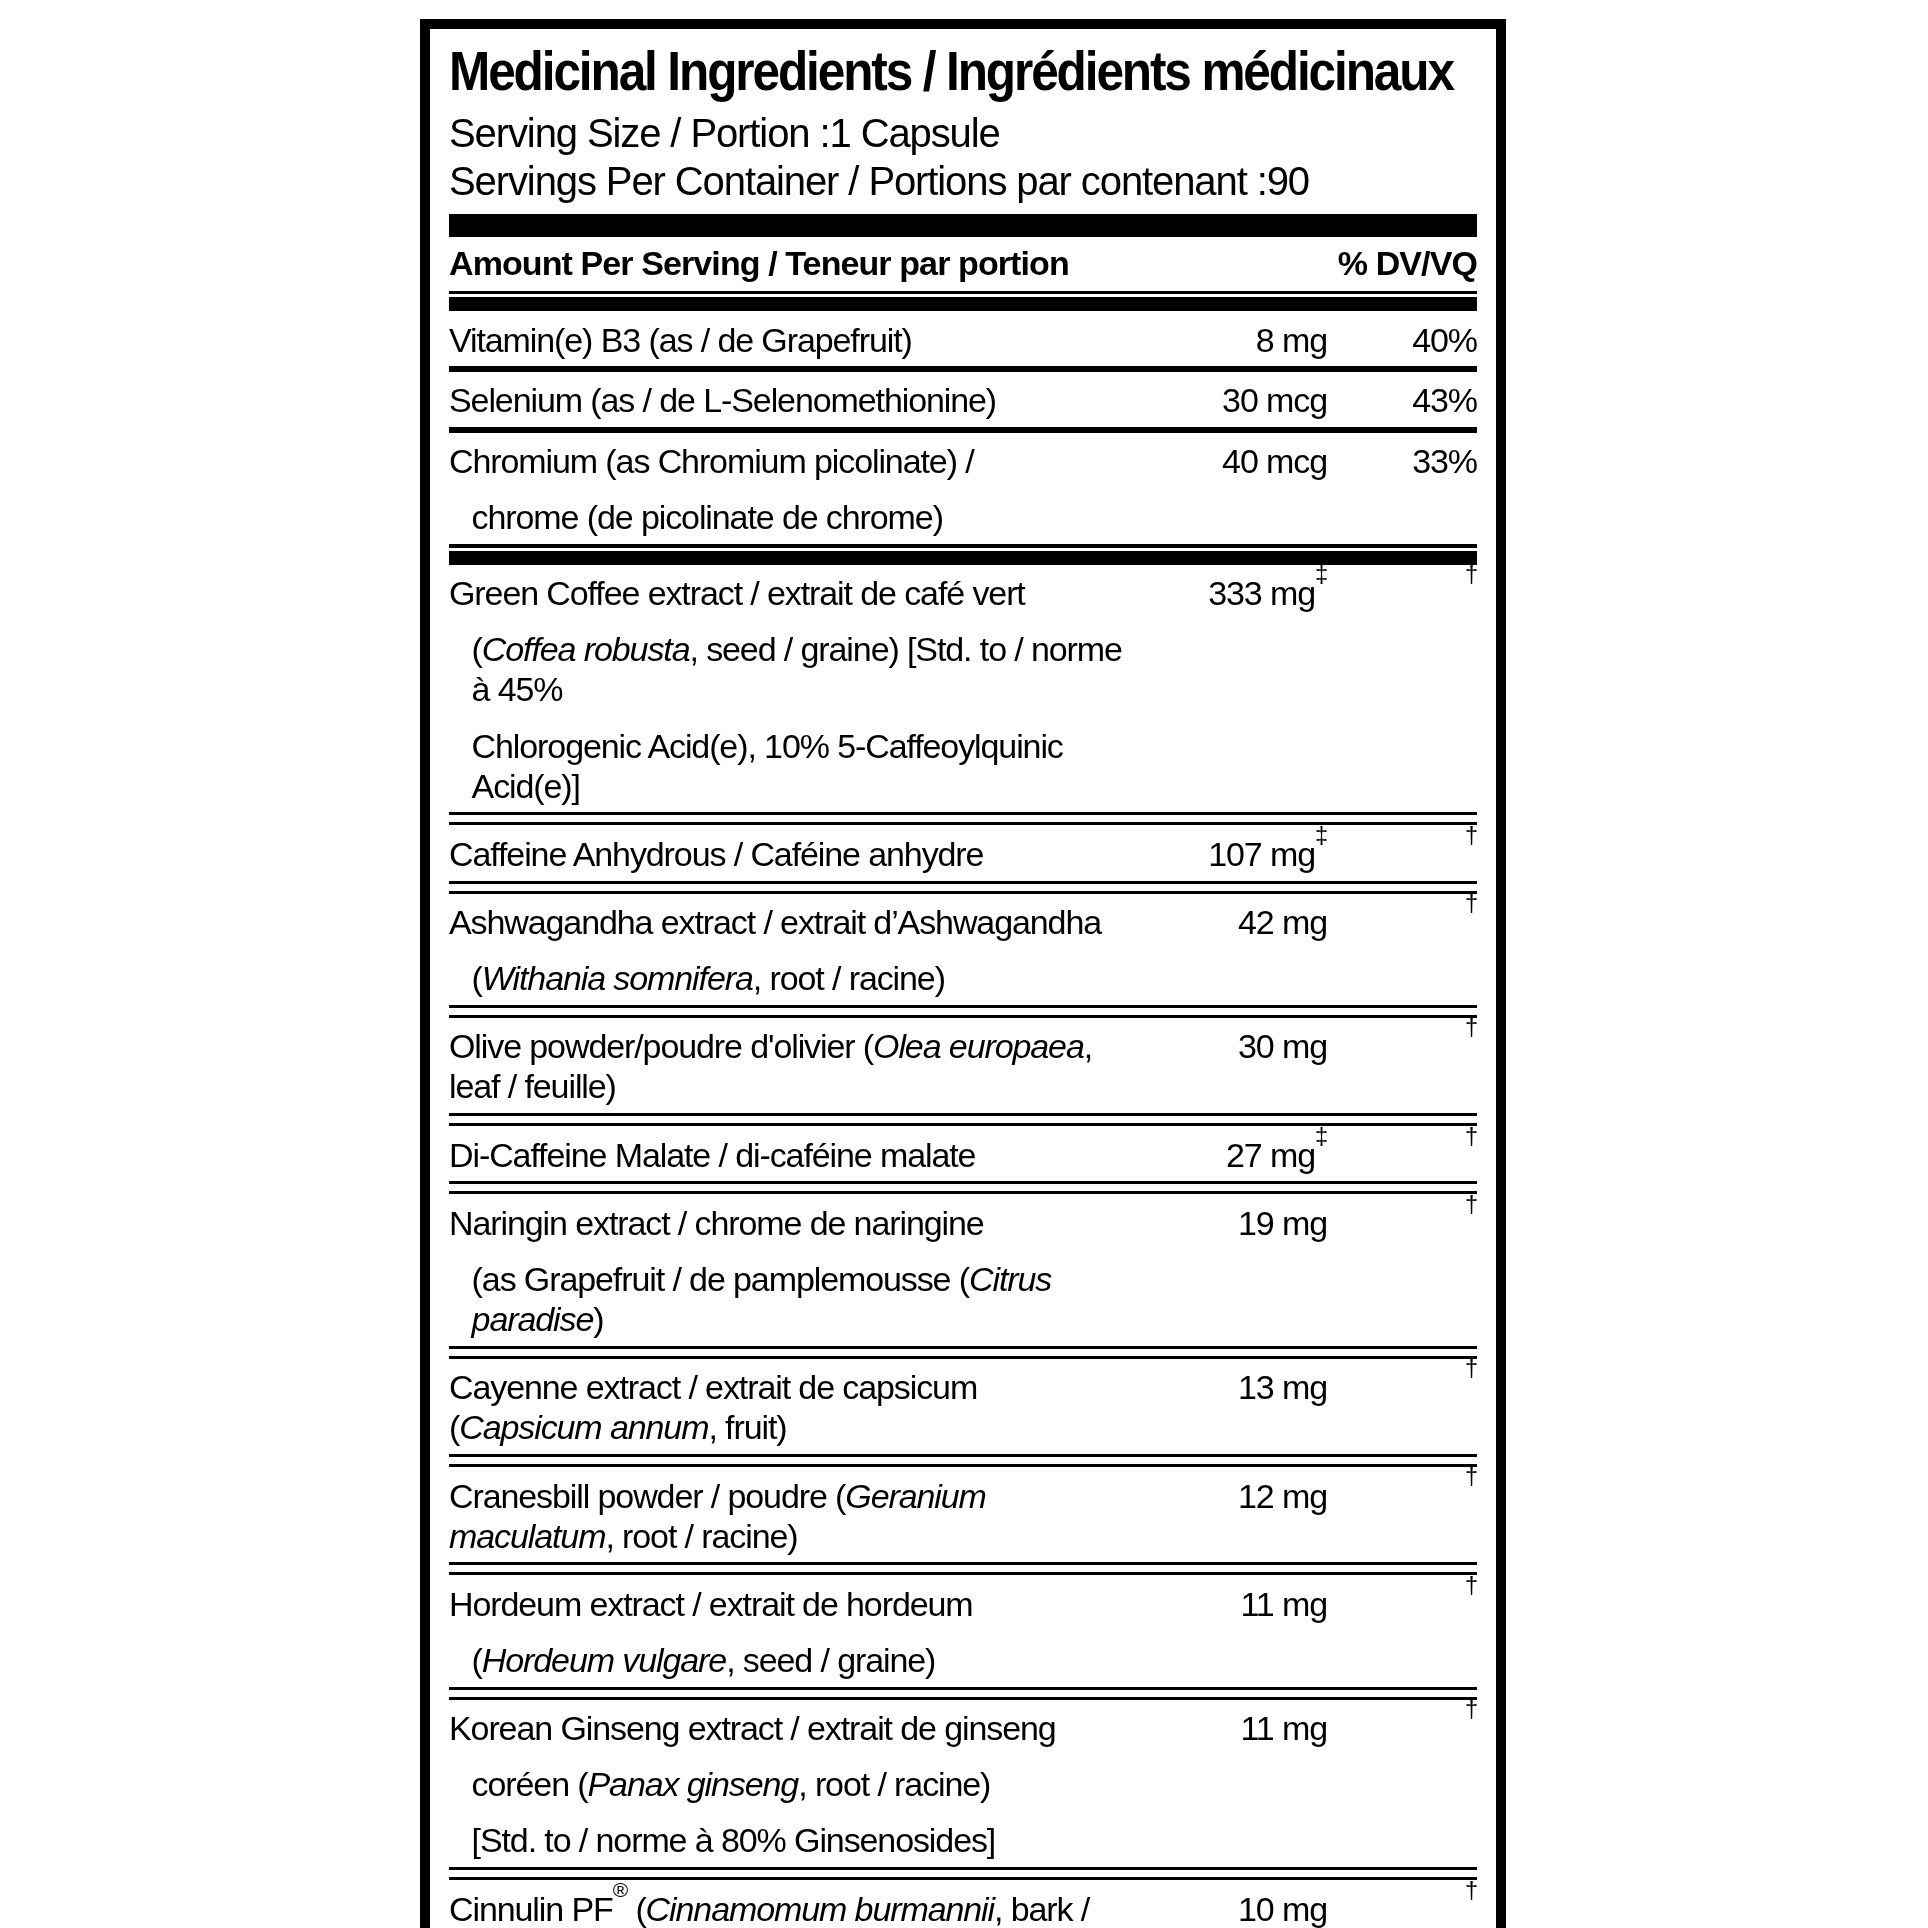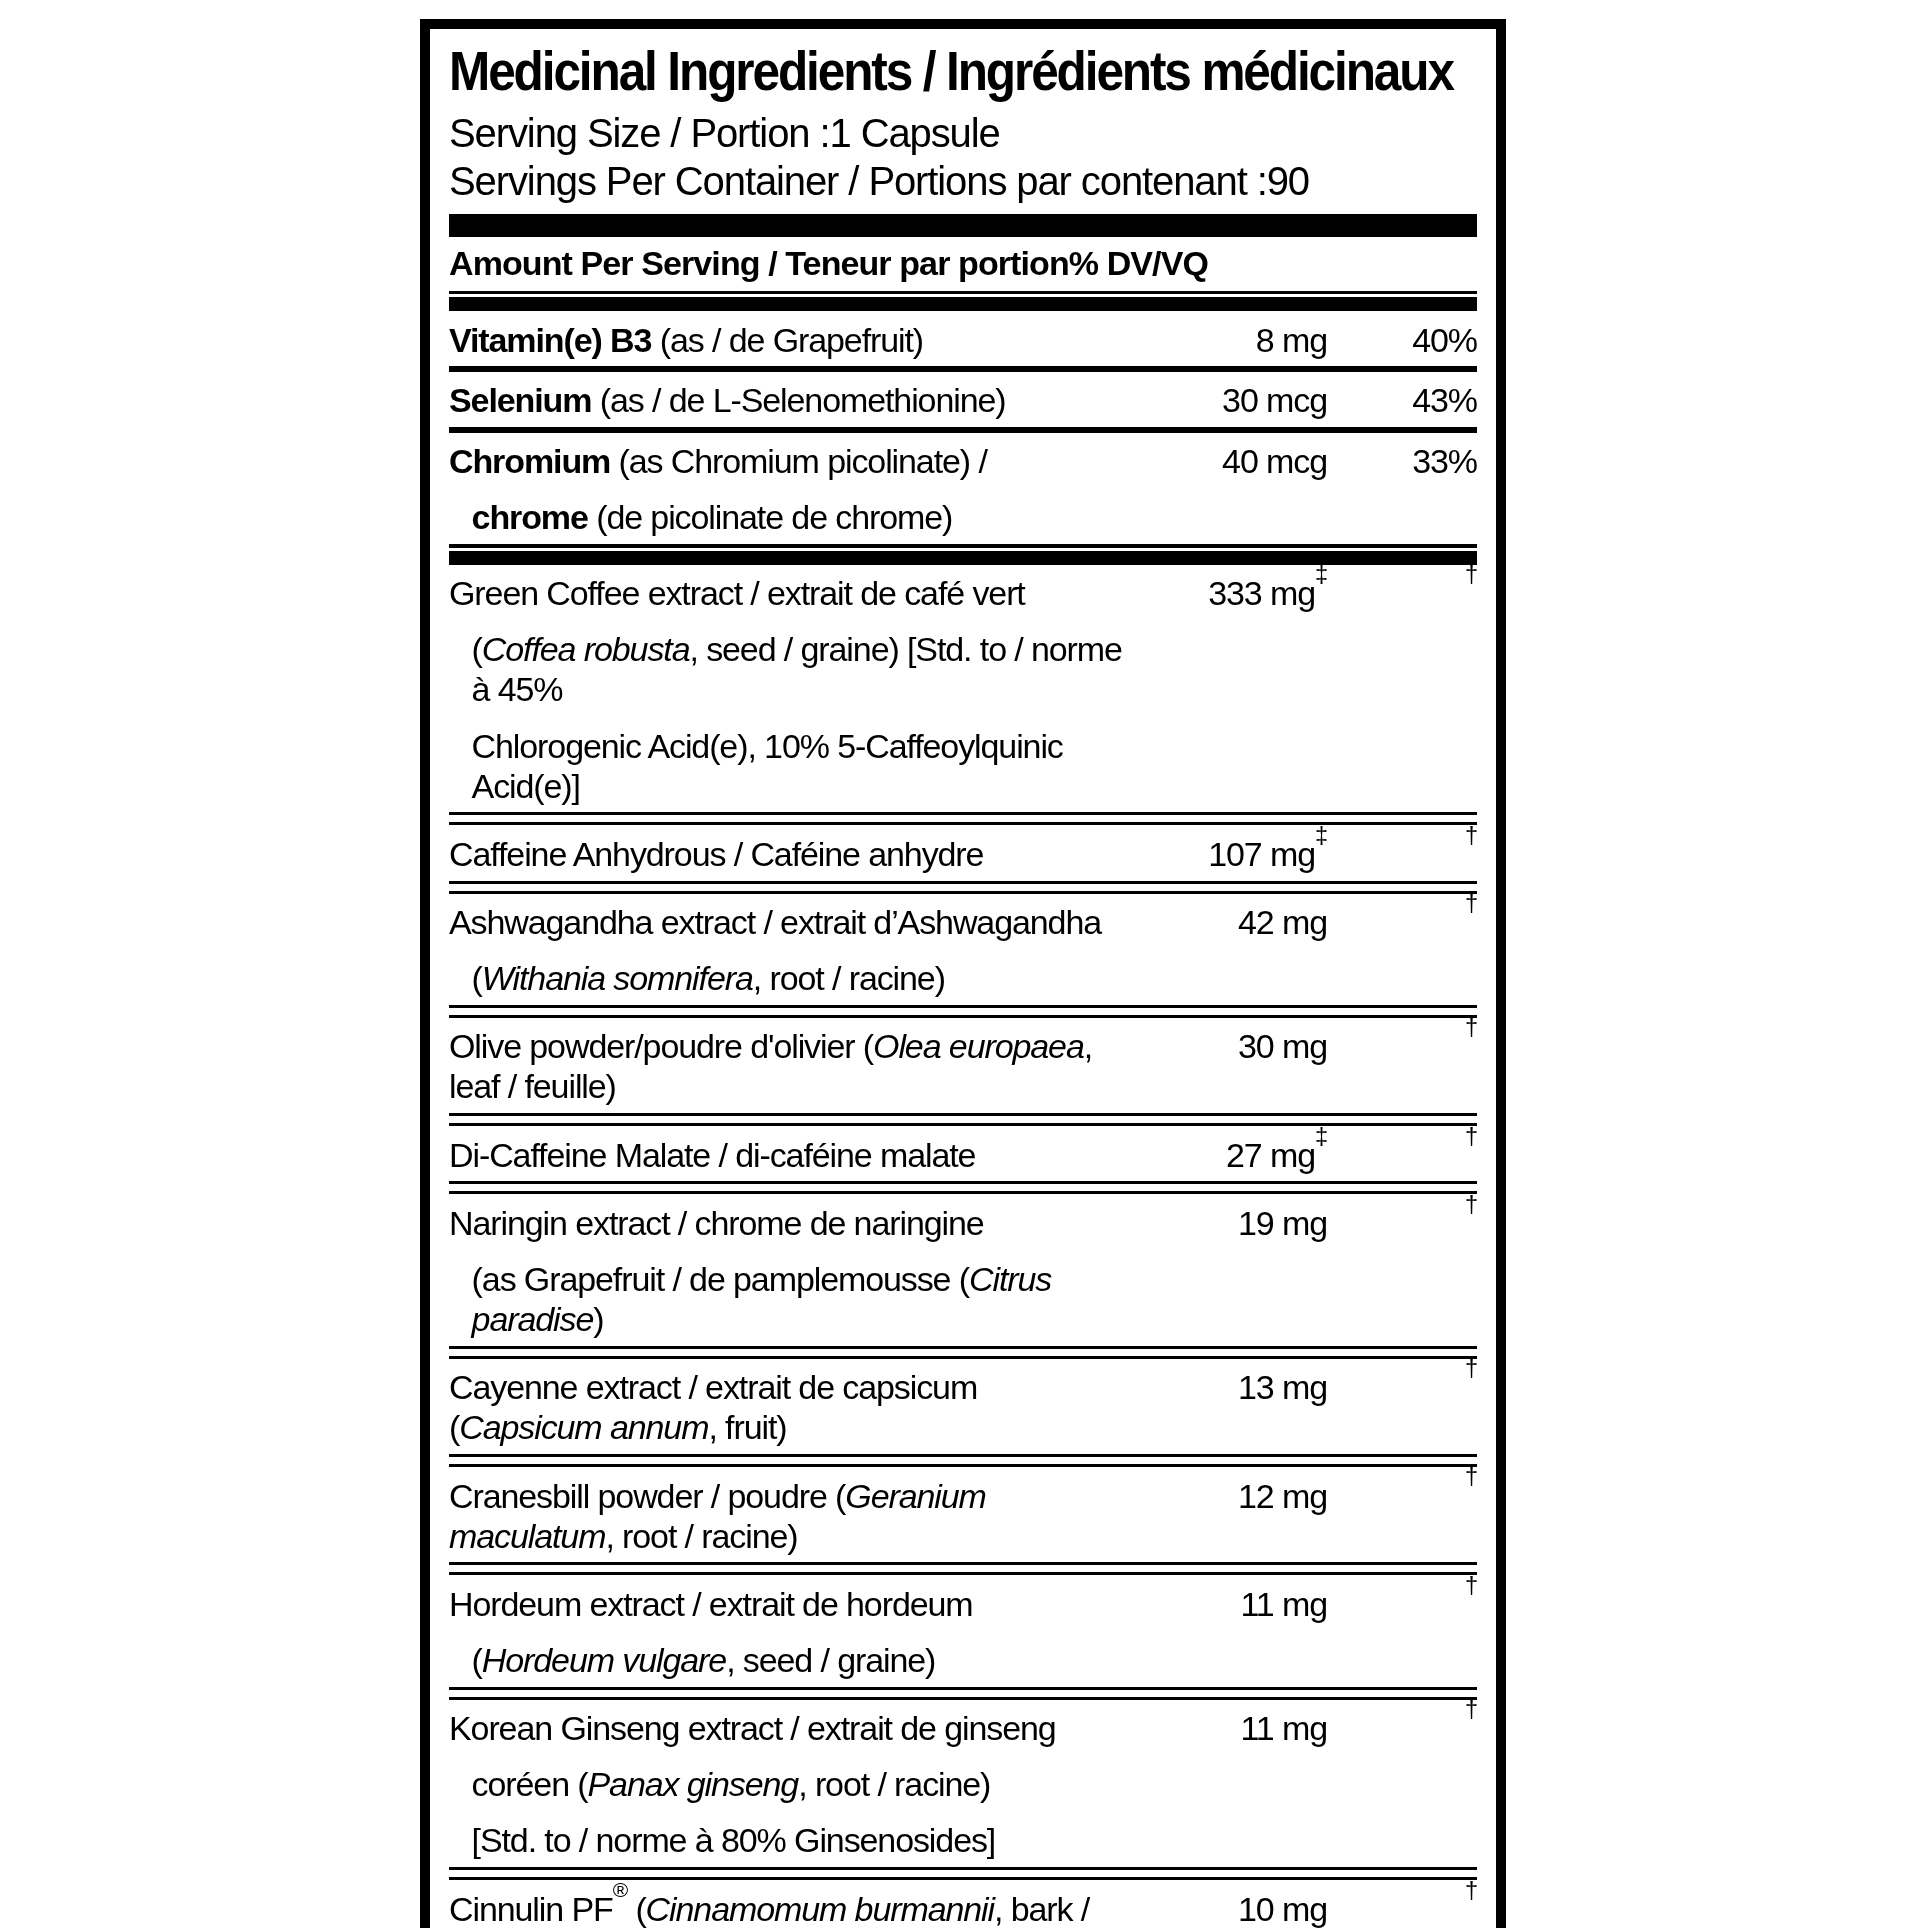--- a/index.html
+++ b/index.html
@@ -13,29 +13,29 @@
     width:1086px;box-sizing:border-box;background:#fff;
     border:10.4px solid #000;padding:9.4px 19px 15px 19px;
   }
   .title{
     font-size:56px;font-weight:bold;letter-spacing:-2.4px;line-height:1.12;
     white-space:nowrap;transform:scaleX(0.885);transform-origin:left center;
     margin:1.9px 0 5.6px 0;
   }
   .kv{display:flex;justify-content:flex-start;font-size:40px;line-height:1.2;letter-spacing:-1.1px;}
   .bar{height:22.6px;background:#000;margin:9.4px 0 7.5px 0;}
-  .hdr{display:flex;font-size:34px;font-weight:bold;letter-spacing:-0.9px;margin-top:1px;}
+  .hdr{display:flex;justify-content:space-between;font-size:34px;font-weight:bold;letter-spacing:-0.9px;margin-top:1px;}
   .rule4{height:3.8px;background:#000;margin-top:7.5px;}
   .bar15{height:14px;background:#000;margin-top:2.8px;}
   .row{display:flex;align-items:flex-start;padding:8.5px 0 6.6px 0;font-size:34px;line-height:1.18;letter-spacing:-1.1px;}
   .name{flex:1;min-width:0;padding-right:5.6px;}
   .name .line.cont{padding-left:22.6px;margin-top:16px;}
   .amt{width:188px;text-align:right;white-space:nowrap;}
   .dv{width:134px;text-align:right;white-space:nowrap;margin-left:16px;}
-  .b{font-weight:bold;}
+  .b{font-weight:normal;}
   .i{font-style:italic;}
   sup.dag{font-size:23.5px;line-height:0;vertical-align:top;position:relative;top:1.9px;}
   sup.reg{font-size:21px;line-height:0;vertical-align:top;position:relative;top:0.9px;}
   .sep-single{height:5.6px;background:#000;}
   .sep-double{height:13px;box-sizing:border-box;border-top:3.8px solid #000;border-bottom:3.8px solid #000;background:#fff;}
 </style>
 </head>
 <body>
 
 <div class="wrap">

